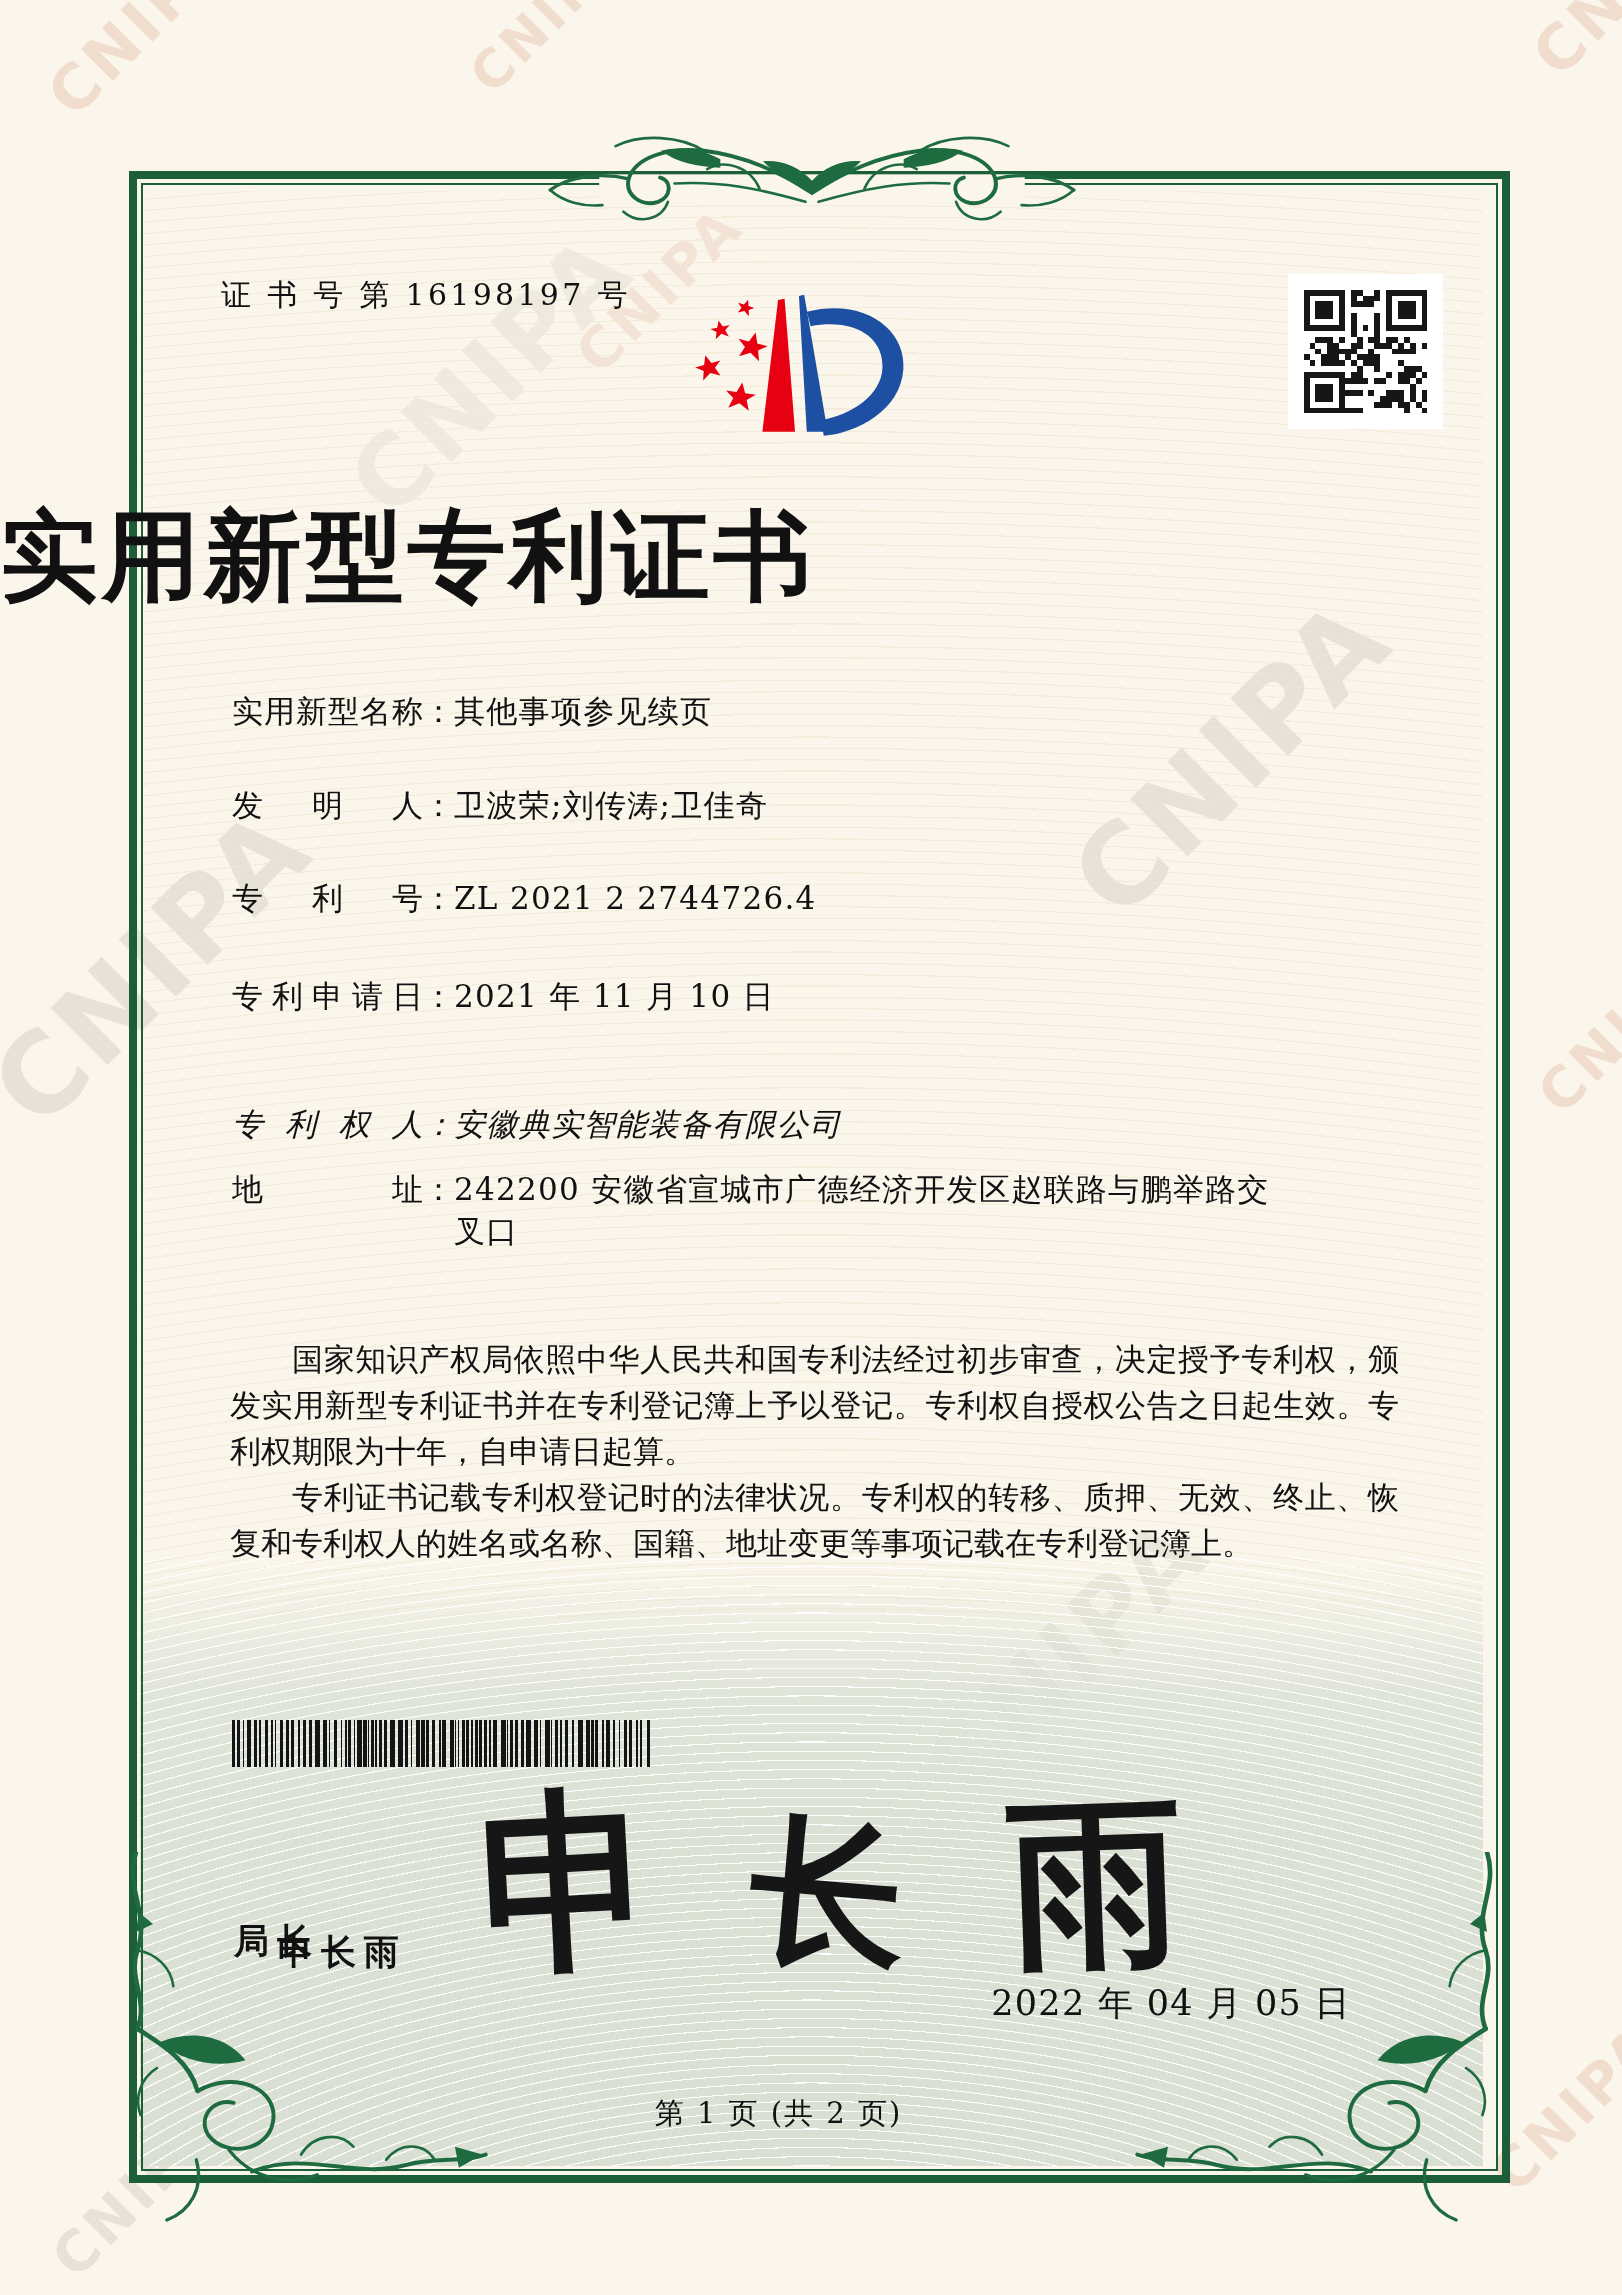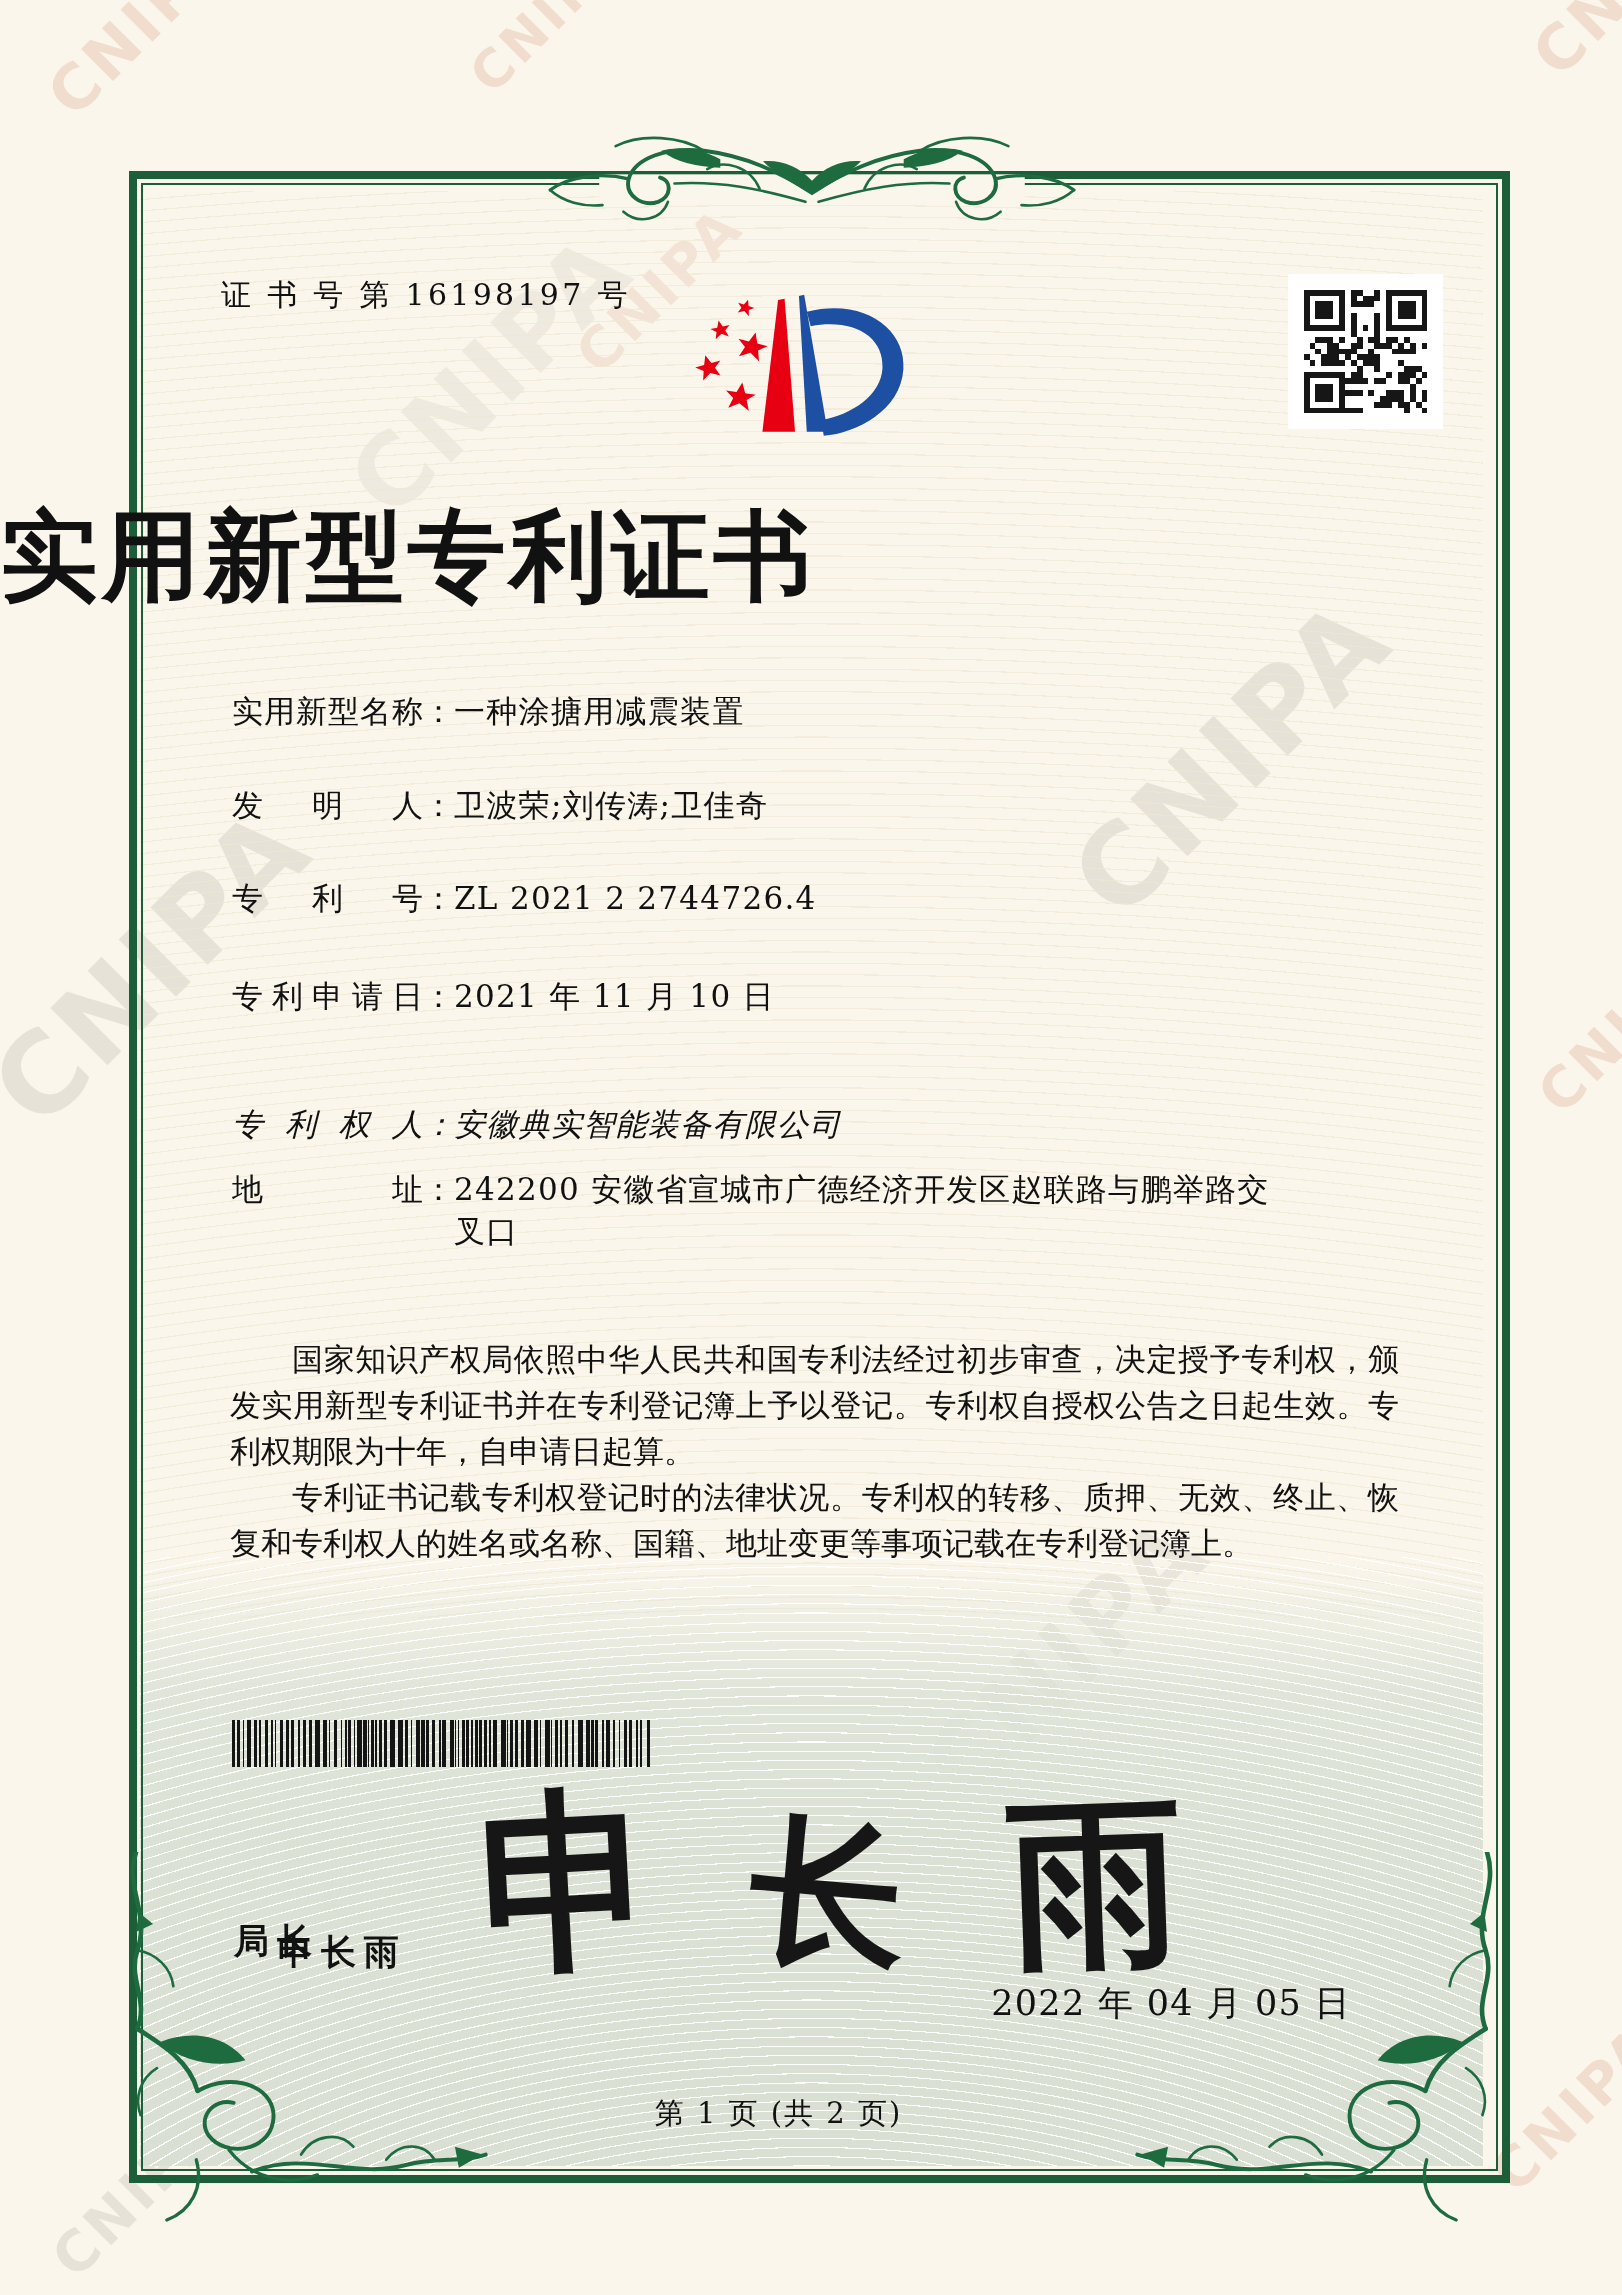--- a/index.html
+++ b/index.html
@@ -638,21 +638,21 @@
         <i class="d"></i>
         <i></i>
         <i></i>
         <i class="d"></i>
       </div>
   </div>
 
   <div class="title">实用新型专利证书</div>
 
   <div class="row" style="top:691px;">
-    <span class="flabel">实用新型名称</span><span>：</span><span class="fvalue">一种涂搪用减震装置</span>
+    <span class="flabel">实用新型名称</span><span>：</span><span class="fvalue">其他事项参见续页</span>
   </div>
   <div class="row" style="top:785px;">
     <span class="flabel">发明人</span><span>：</span><span class="fvalue">卫波荣;刘传涛;卫佳奇</span>
   </div>
   <div class="row" style="top:878px;">
     <span class="flabel">专利号</span><span>：</span><span class="fvalue">ZL 2021 2 2744726.4</span>
   </div>
   <div class="row" style="top:976px;">
     <span class="flabel">专利申请日</span><span>：</span><span class="fvalue">2021 年 11 月 10 日</span>
   </div>

